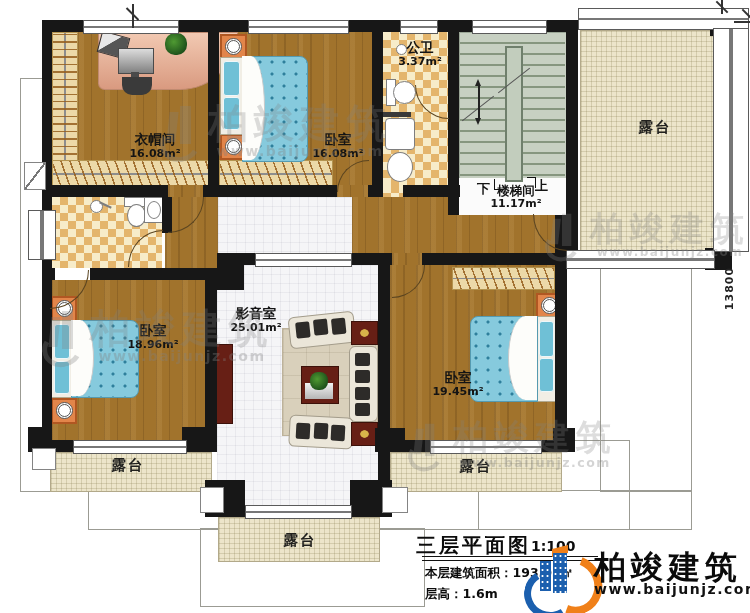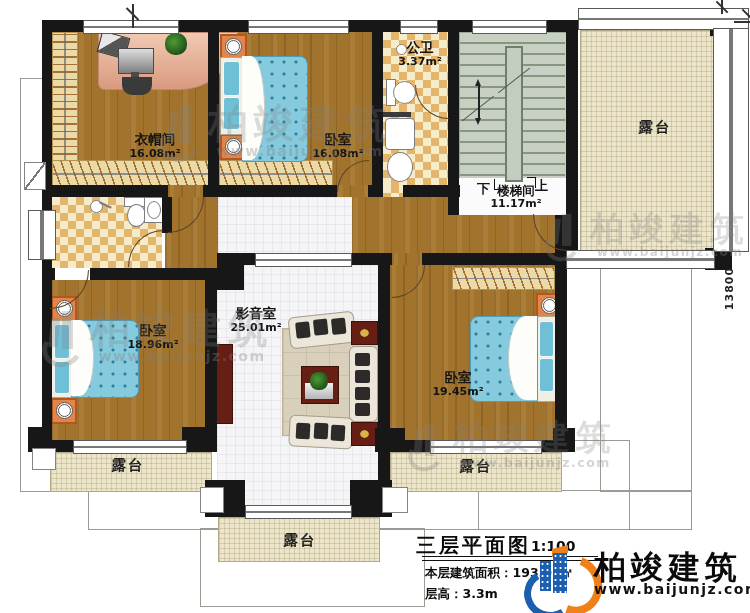--- a/index.html
+++ b/index.html
@@ -366,21 +366,21 @@
     <div class="wm-col">
         <div class="wm-chars" style="font-size:35px;">柏竣建筑</div>
         <div class="wm-url" style="font-size:12.5px;">www.baijunjz.com</div>
       </div>
   </div>
 
   <div class="abs tb-title" style="left:400px;top:532px;margin-left:16px;">三层平面图</div>
   <div class="abs tb-scale" style="left:531px;top:538px;">1:100</div>
   <div class="abs tb-line" style="left:422px;top:556px;width:176px;"></div>
   <div class="abs tb-text" style="left:425px;top:565px;">本层建筑面积：193.05㎡</div>
-  <div class="abs tb-text" style="left:425px;top:586px;">层高：3.3m</div>
+  <div class="abs tb-text" style="left:425px;top:586px;">层高：1.6m</div>
 
   <div class="abs logo" style="left:526px;top:545px;width:66px;height:66px;">
     <div class="flag" style="left:26px;top:2px;width:16px;height:8px;"></div>
     <div class="bar" style="left:14px;top:16px;width:11px;height:30px;"></div>
     <div class="bar" style="left:27px;top:8px;width:14px;height:40px;"></div>
     <div class="arcO" style="left:20px;top:10px;width:40px;height:44px;"></div>
     <div class="arcB" style="left:-2px;top:24px;width:38px;height:36px;"></div>
   </div>
   <div class="abs brand-name" style="left:594px;top:546px;">柏竣建筑</div>
   <div class="abs brand-url" style="left:594px;top:581px;">www.baijunjz.com</div>

